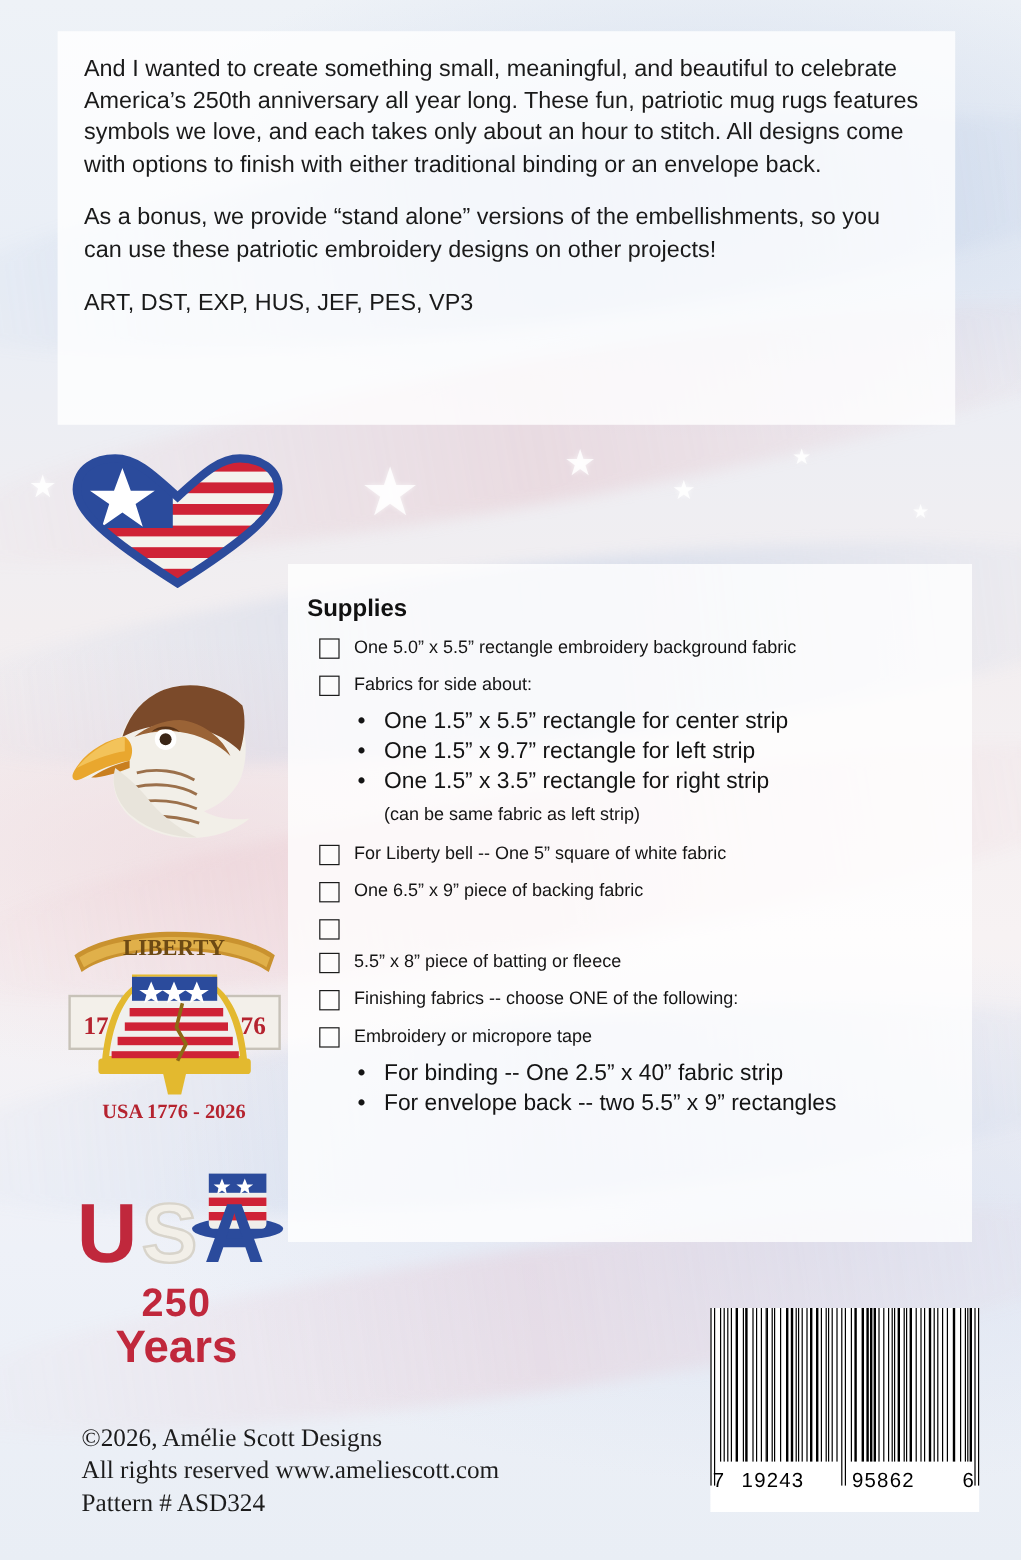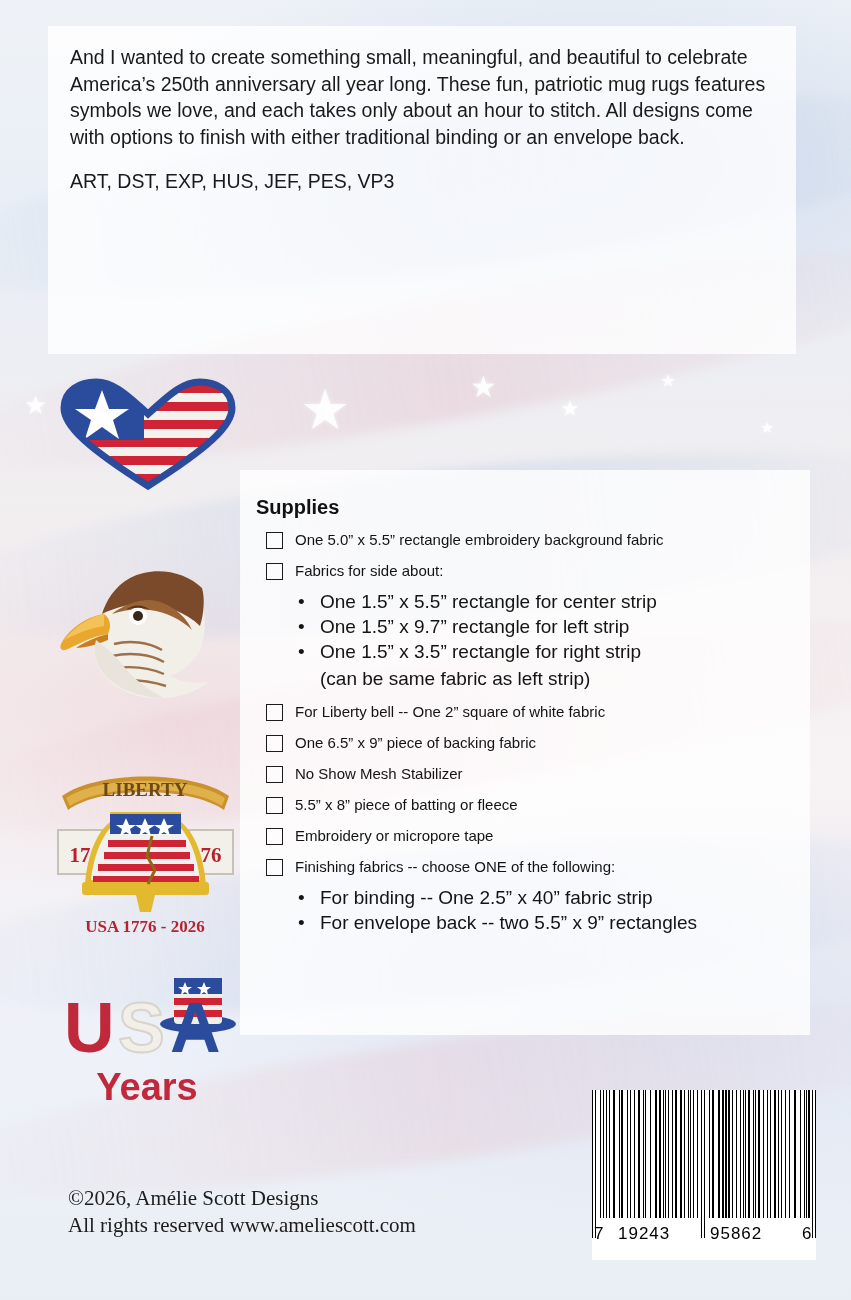--- a/index.html
+++ b/index.html
@@ -115,21 +115,21 @@
     font-size: 19px;
     line-height: 25px;
     color: #141414;
     margin-left: 44px;
   }
   .bullet {
     flex: 0 0 auto;
     width: 22px;
     text-align: left;
   }
-  .sub-indent { margin-left: 44px; font-size: 19px; line-height: 25px; color:#141414;}
+  .sub-indent { margin-left: 44px; font-size: 15px; line-height: 25px; color:#141414;}
 
   
   .art {
     position: absolute;
   }
   .art-heart { left: 58px; top: 378px; width: 180px; height: 112px; }
   .art-eagle { left: 52px; top: 560px; width: 190px; height: 150px; }
   .art-bell  { left: 48px; top: 752px; width: 195px; height: 185px; }
   .art-usa   { left: 52px; top: 960px; width: 190px; height: 175px; }
 
@@ -211,20 +211,21 @@
 
   <div class="bg-star" style="left:300px; top:382px; font-size:56px;">★</div>
   <div class="bg-star" style="left:470px; top:372px; font-size:30px;">★</div>
   <div class="bg-star" style="left:560px; top:398px; font-size:22px;">★</div>
   <div class="bg-star" style="left:660px; top:372px; font-size:18px;">★</div>
   <div class="bg-star" style="left:24px; top:392px; font-size:26px;">★</div>
   <div class="bg-star" style="left:760px; top:420px; font-size:16px;">★</div>
 
   <div class="panel-top">
     <p>And I wanted to create something small, meaningful, and beautiful to celebrate America’s 250th anniversary all year long. These fun, patriotic mug rugs features symbols we love, and each takes only about an hour to stitch. All designs come with options to finish with either traditional binding or an envelope back.</p>
+    <p>As a bonus, we provide “stand alone” versions of the embellishments, so you can use these patriotic embroidery designs on other projects!</p>
     <p class="fmt-line">ART, DST, EXP, HUS, JEF, PES, VP3</p>
   </div>
 
   <div class="art art-heart">
     <svg viewBox="0 0 180 112" width="180" height="112">
       <defs>
         <clipPath id="heartClip">
           <path d="M90 108 C 30 70, 6 48, 6 30 C 6 12, 22 4, 38 4 C 54 4, 66 14, 90 36 C 114 14, 126 4, 142 4 C 158 4, 174 12, 174 30 C 174 48, 150 70, 90 108 Z"></path>
         </clipPath>
       </defs>
@@ -320,20 +321,21 @@
 
       <text x="12" y="92" font-family="Liberation Sans, sans-serif" font-size="70" font-weight="bold" fill="#c0283c">U</text>
 
       <text x="66" y="92" font-family="Liberation Sans, sans-serif" font-size="70" font-weight="bold" fill="#f2efe8" stroke="#d8d4cb" stroke-width="2">S</text>
 
       <text x="118" y="92" font-family="Liberation Sans, sans-serif" font-size="70" font-weight="bold" fill="#2b4b9c">A</text>
     </svg>
   </div>
 
   <div class="usa-250">
+    <div class="n">250</div>
     <div class="y">Years</div>
   </div>
 
   <div class="panel-supplies">
     <div class="supplies-title">Supplies</div>
 
     <div class="supply-row">
       <div class="checkbox"></div>
       <div class="supply-text">One 5.0” x 5.5” rectangle embroidery background fabric</div>
     </div>
@@ -353,57 +355,57 @@
         </li>
       <li>
           <span class="bullet">•</span>
           <span>One 1.5” x 3.5” rectangle for right strip</span>
         </li>
     </ul>
     <div class="sub-indent" style="margin-top:-6px; margin-bottom:8px; padding-left:22px;">(can be same fabric as left strip)</div>
 
     <div class="supply-row">
       <div class="checkbox"></div>
-      <div class="supply-text">For Liberty bell -- One 2” square of white fabric</div>
+      <div class="supply-text">For Liberty bell -- One 5” square of white fabric</div>
     </div>
     <div class="supply-row">
       <div class="checkbox"></div>
       <div class="supply-text">One 6.5” x 9” piece of backing fabric</div>
     </div>
     <div class="supply-row">
       <div class="checkbox"></div>
-      <div class="supply-text">No Show Mesh Stabilizer</div>
     </div>
     <div class="supply-row">
       <div class="checkbox"></div>
       <div class="supply-text">5.5” x 8” piece of batting or fleece</div>
     </div>
     <div class="supply-row">
       <div class="checkbox"></div>
+      <div class="supply-text">Finishing fabrics -- choose ONE of the following:</div>
+    </div>
+    <div class="supply-row">
+      <div class="checkbox"></div>
       <div class="supply-text">Embroidery or micropore tape</div>
-    </div>
-    <div class="supply-row">
-      <div class="checkbox"></div>
-      <div class="supply-text">Finishing fabrics -- choose ONE of the following:</div>
     </div>
     <ul class="sublist">
       <li>
           <span class="bullet">•</span>
           <span>For binding -- One 2.5” x 40” fabric strip</span>
         </li>
       <li>
           <span class="bullet">•</span>
           <span>For envelope back -- two 5.5” x 9” rectangles</span>
         </li>
     </ul>
   </div>
 
   <div class="footer">
     <div>©2026, Amélie Scott Designs</div>
     <div>All rights reserved   www.ameliescott.com</div>
+    <div>Pattern # ASD324</div>
   </div>
 
   <div class="barcode-box">
     <div class="barcode-bars" id="bars">
         <i class="tall" style="width: 2px; margin-right: 2px;"></i>
         <i class="tall" style="width: 2px; margin-right: 4px;"></i>
         <i style="width: 3px; margin-right: 2px;"></i>
         <i style="width: 2px; margin-right: 2px;"></i>
         <i style="width: 2px; margin-right: 2px;"></i>
         <i style="width: 1px; margin-right: 3px;"></i>

